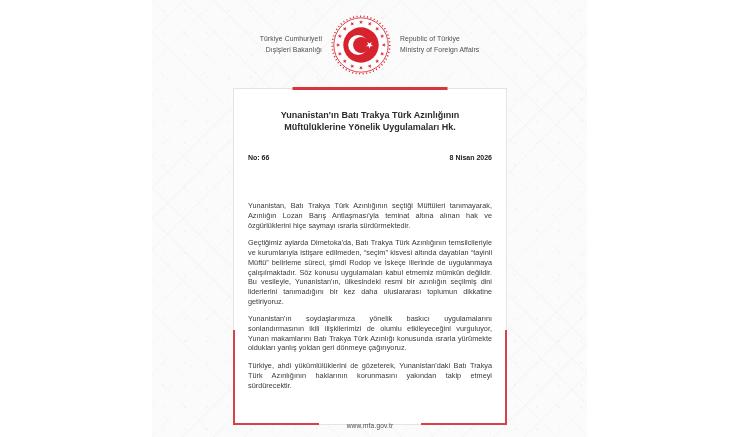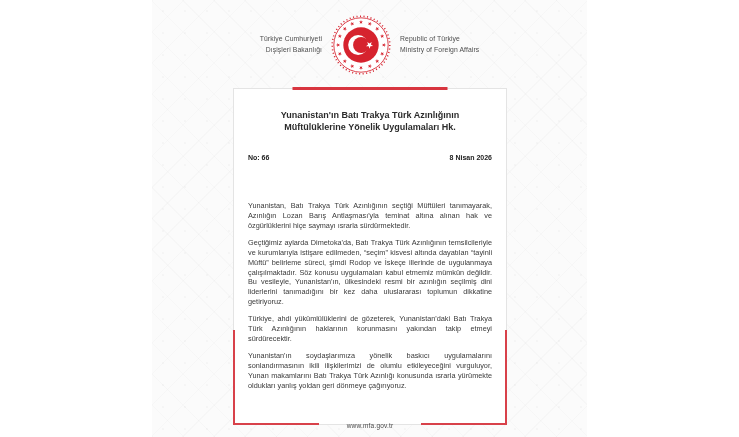--- a/index.html
+++ b/index.html
@@ -103,22 +103,22 @@
       <div class="doc-title">Yunanistan'ın Batı Trakya Türk Azınlığının Müftülüklerine Yönelik Uygulamaları Hk.</div>
 
       <div class="meta-row">
         <span>No: 66</span>
         <span>8 Nisan 2026</span>
       </div>
 
       <div class="body-text">
         <p>Yunanistan, Batı Trakya Türk Azınlığının seçtiği Müftüleri tanımayarak, Azınlığın Lozan Barış Antlaşması'yla teminat altına alınan hak ve özgürlüklerini hiçe saymayı ısrarla sürdürmektedir.</p>
         <p>Geçtiğimiz aylarda Dimetoka'da, Batı Trakya Türk Azınlığının temsilcileriyle ve kurumlarıyla istişare edilmeden, “seçim” kisvesi altında dayatılan “tayinli Müftü” belirleme süreci, şimdi Rodop ve İskeçe illerinde de uygulanmaya çalışılmaktadır. Söz konusu uygulamaları kabul etmemiz mümkün değildir. Bu vesileyle, Yunanistan'ın, ülkesindeki resmi bir azınlığın seçilmiş dini liderlerini tanımadığını bir kez daha uluslararası toplumun dikkatine getiriyoruz.</p>
+        <p>Yunanistan'ın soydaşlarımıza yönelik baskıcı uygulamalarını sonlandırmasının ikili ilişkilerimizi de olumlu etkileyeceğini vurguluyor, Yunan makamlarını Batı Trakya Türk Azınlığı konusunda ısrarla yürümekte oldukları yanlış yoldan geri dönmeye çağırıyoruz.</p>
         <p>Türkiye, ahdi yükümlülüklerini de gözeterek, Yunanistan'daki Batı Trakya Türk Azınlığının haklarının korunmasını yakından takip etmeyi sürdürecektir.</p>
-        <p>Yunanistan'ın soydaşlarımıza yönelik baskıcı uygulamalarını sonlandırmasının ikili ilişkilerimizi de olumlu etkileyeceğini vurguluyor, Yunan makamlarını Batı Trakya Türk Azınlığı konusunda ısrarla yürümekte oldukları yanlış yoldan geri dönmeye çağırıyoruz.</p>
       </div>
     </div>
 
     <div class="red-left"></div>
     <div class="red-right"></div>
     <div class="red-bottom-left"></div>
     <div class="red-bottom-right"></div>
     <div class="footer-url">www.mfa.gov.tr</div>
   </div>
 

